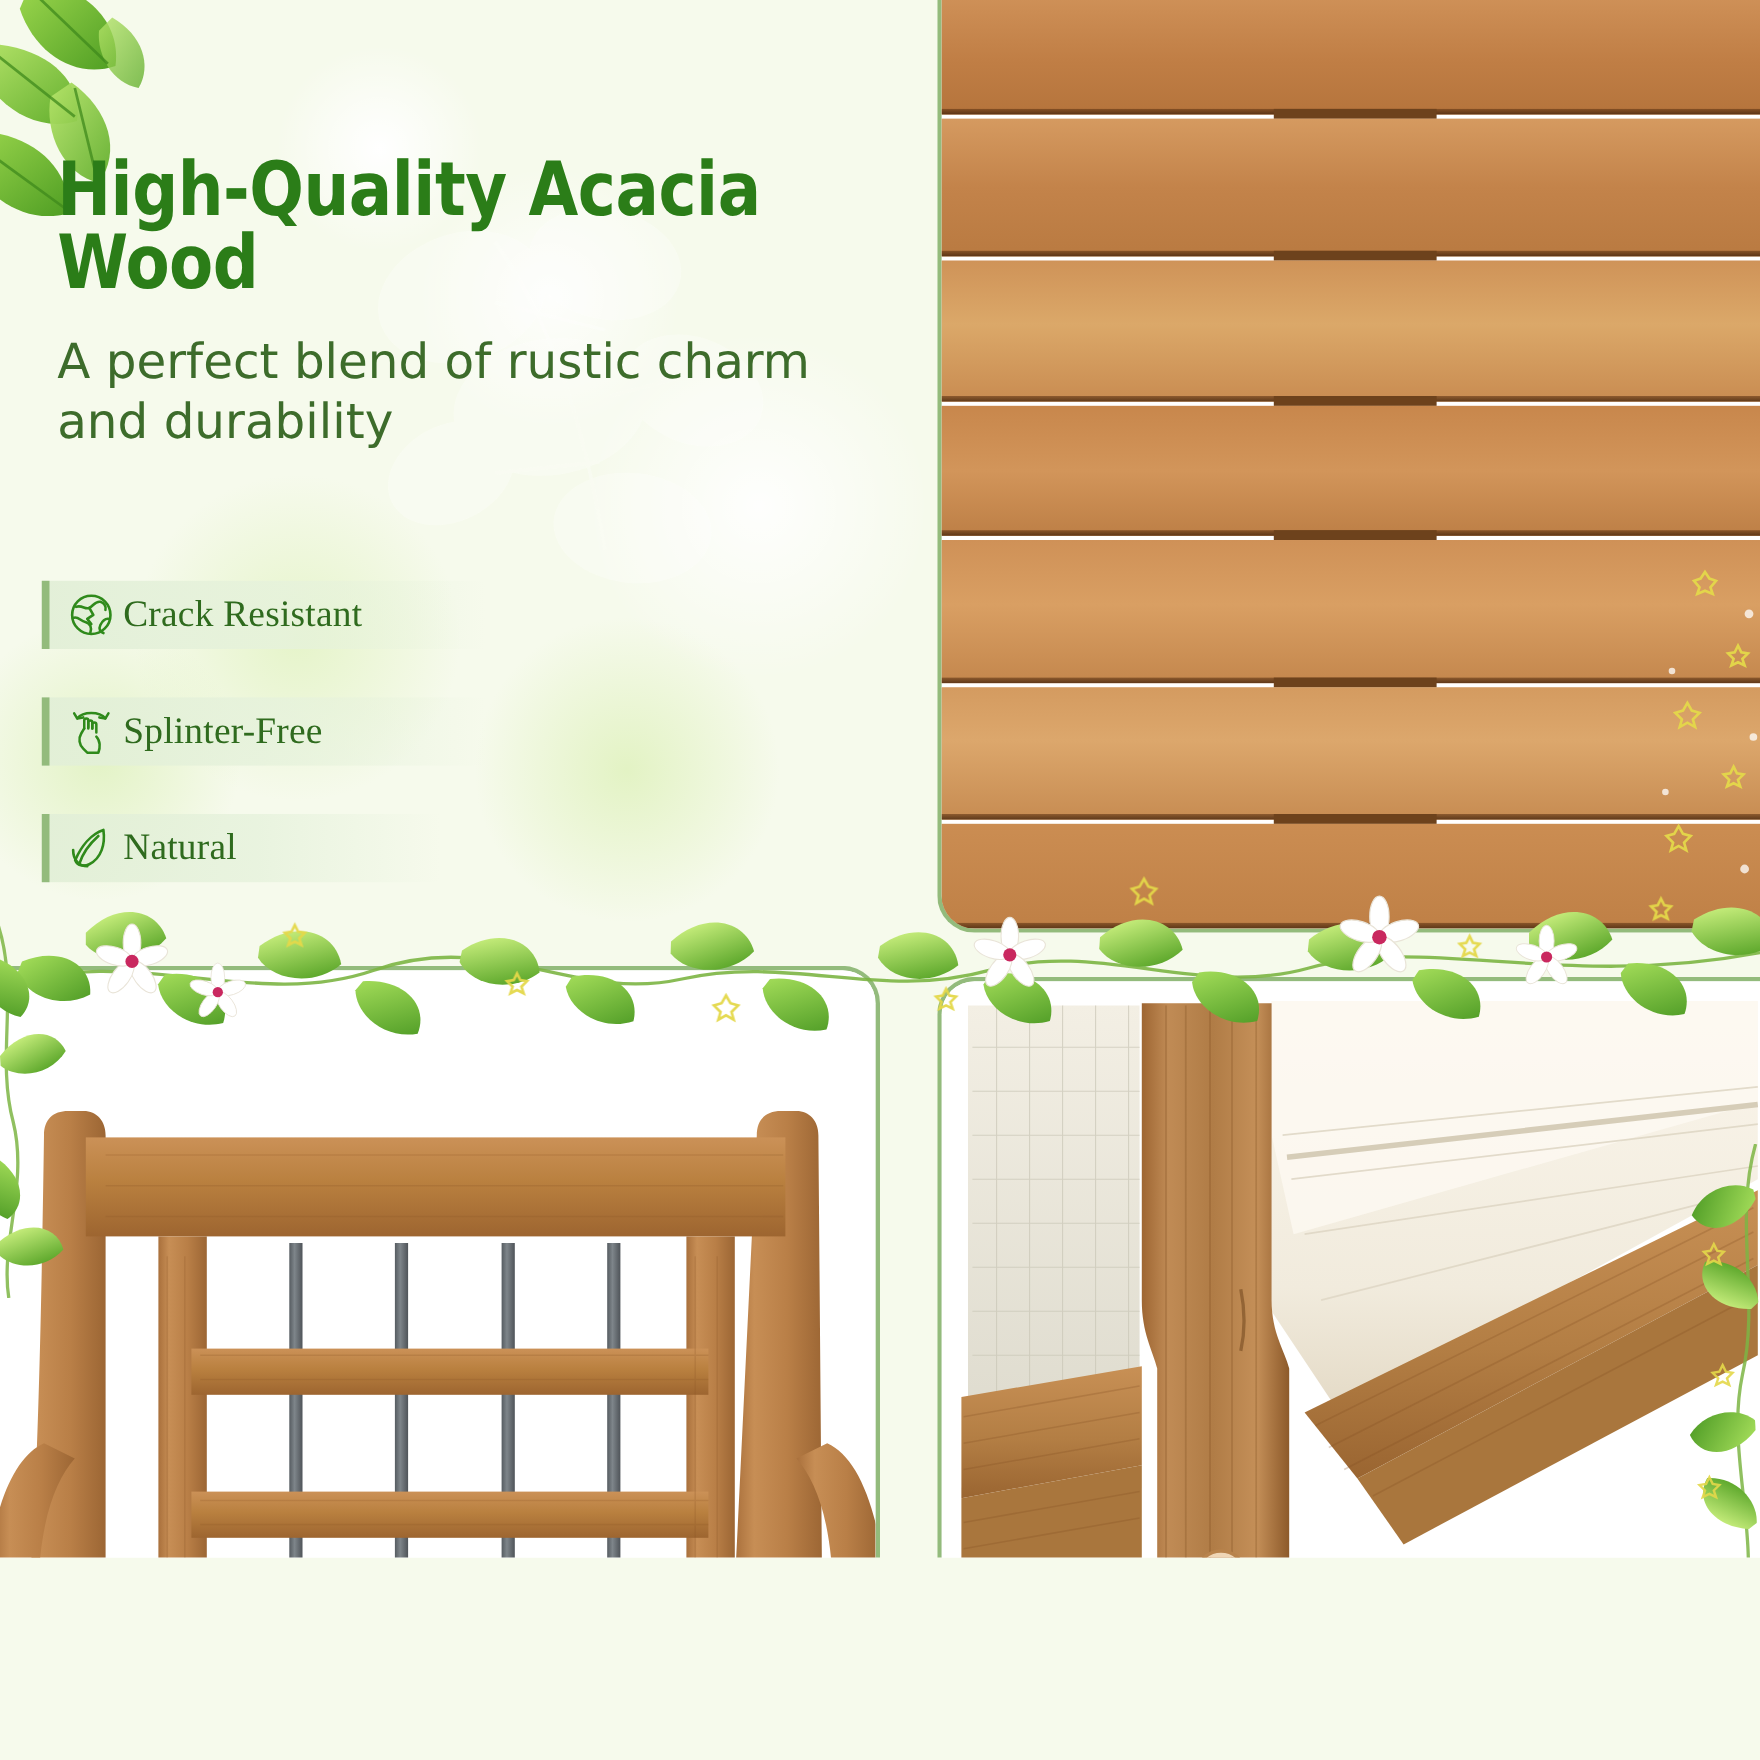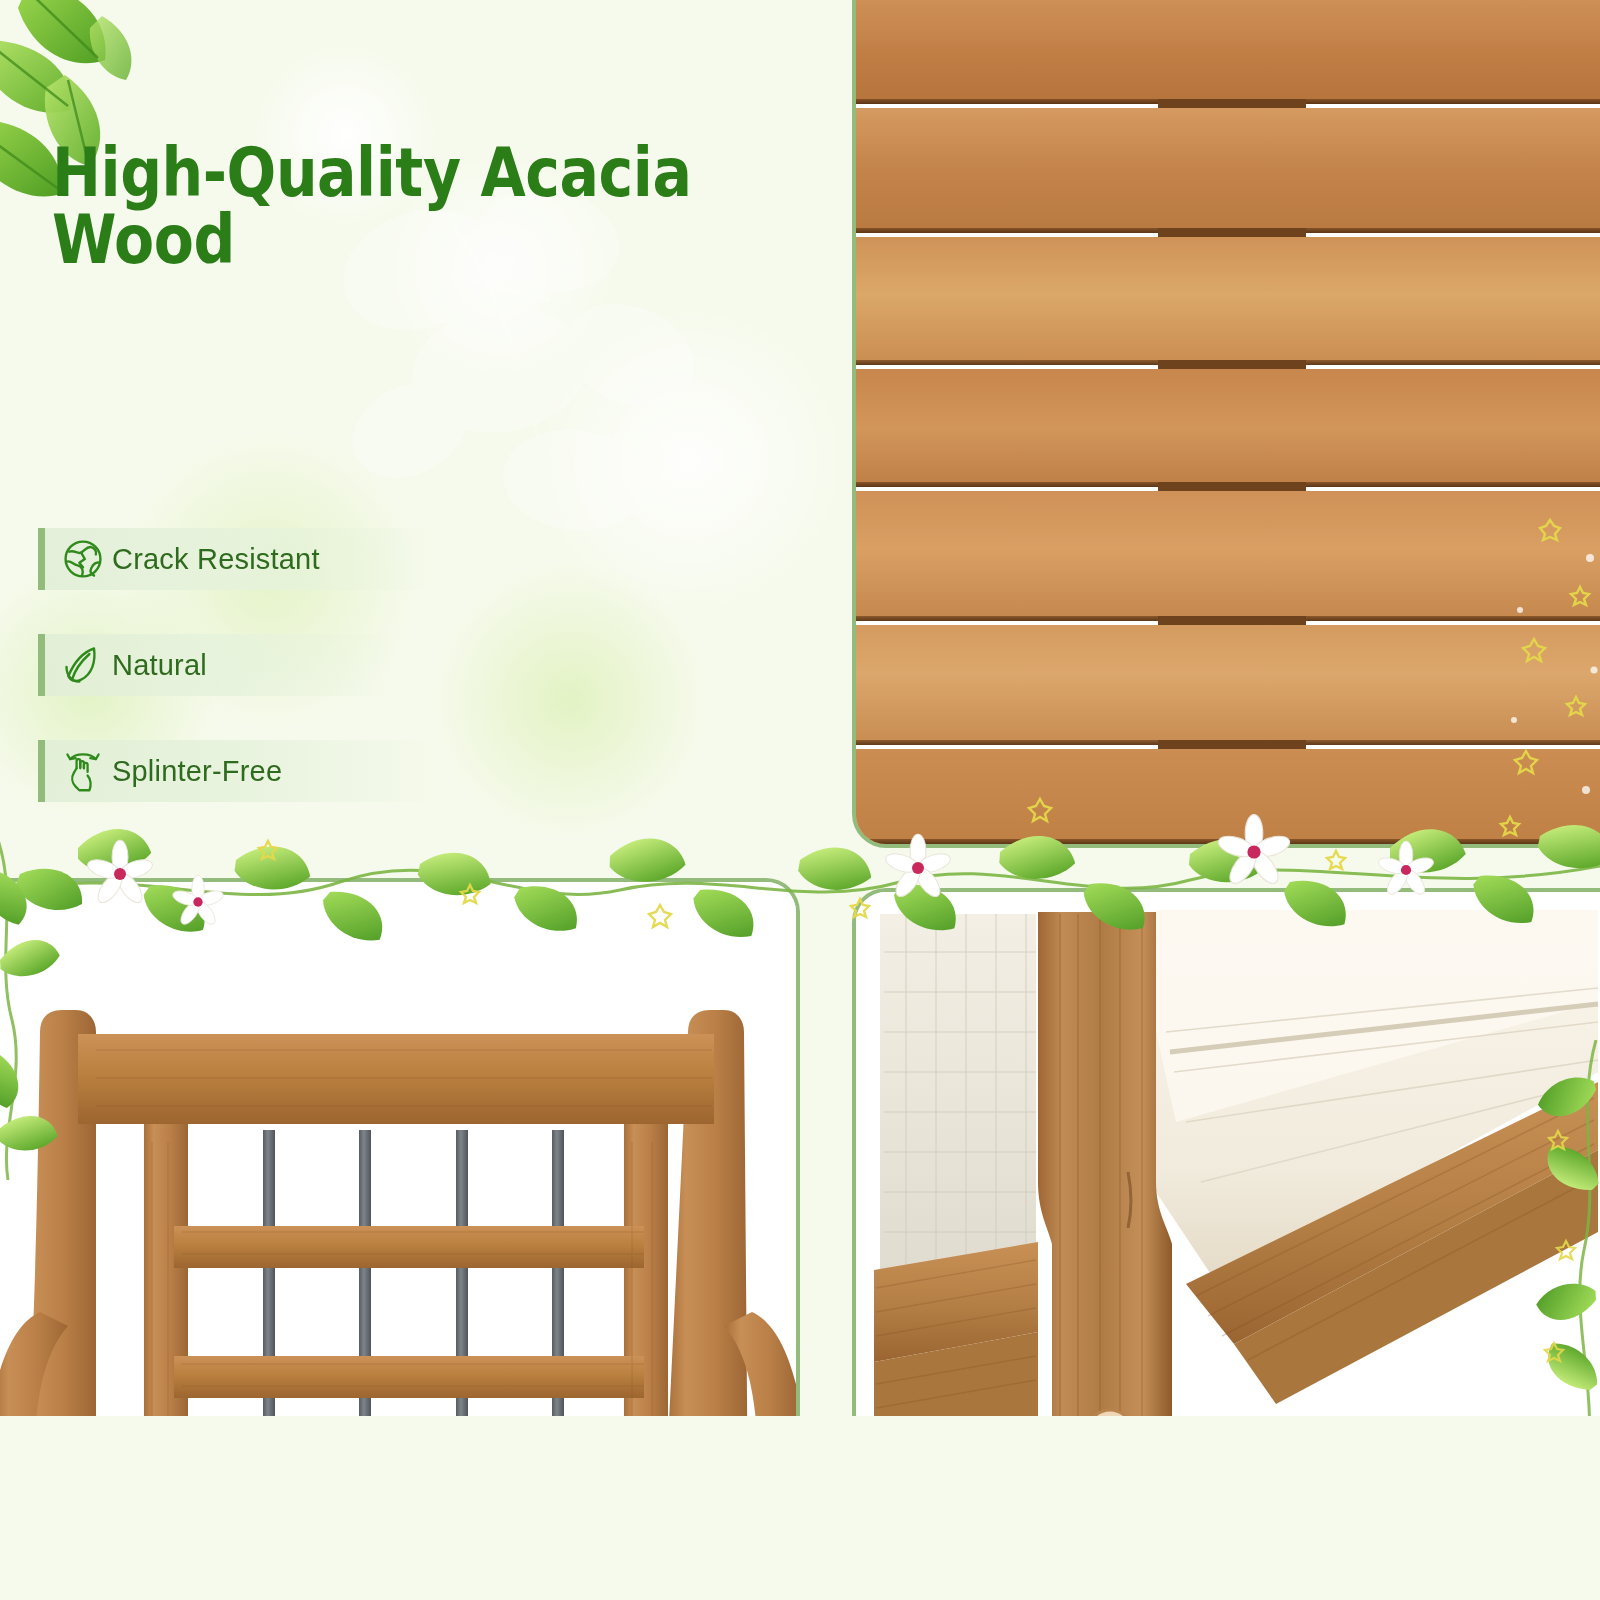--- a/index.html
+++ b/index.html
@@ -55,22 +55,22 @@
     position:relative;display:flex;align-items:center;
     height:62px;margin-bottom:44px;padding-left:16px;
     background:linear-gradient(90deg, rgba(226,239,215,.95) 0%, rgba(230,242,220,.8) 55%, rgba(238,246,230,0) 100%);
   }
   .pill .bar{
     position:absolute;left:0;top:0;width:7px;height:100%;
     background:#93bb7c;
   }
   .pill .ic{width:58px;min-width:58px;display:flex;align-items:center;justify-content:center;}
   .pill .lbl{
-    font-family:Liberation Sans, sans-serif;
-    font-size:29px;color:#2f6b1e;letter-spacing:.2px;white-space:nowrap;text-align:center;
+    font-family:Liberation Serif, serif;
+    font-size:34px;color:#2f6b1e;letter-spacing:.2px;white-space:nowrap;text-align:center;
   }
   .pill.w1{width:388px}
   .pill.w2{width:388px}
   .pill.w3{width:346px}
 
   
   .panel{position:absolute;overflow:hidden;}
 
   
   #panel-slats{
@@ -152,64 +152,66 @@
       <path d="M132 36 C160 52 168 80 156 100 C132 96 118 70 120 48 Z" fill="url(#lg2)" opacity=".8"></path>
       <g stroke="#3f8a1c" stroke-width="2.5" fill="none" opacity=".75">
         <path d="M55 8 L128 78 M22 66 L98 126 M2 146 L90 210 M98 100 L118 182"></path>
       </g>
     </g>
   </svg>
 
   <div class="copy">
     <h1 class="headline">High-Quality Acacia
 Wood</h1>
+    <p class="subhead">A perfect blend of rustic charm
+and durability</p>
   </div>
 
   <div class="features">
 
     <div class="pill w1">
       <span class="bar"></span>
       <span class="ic">
         <svg width="44" height="44" viewBox="0 0 48 48" fill="none" stroke="#2f8a1b" stroke-width="2.6" stroke-linecap="round" stroke-linejoin="round">
           <circle cx="24" cy="24" r="19"></circle>
           <path d="M9 16 C15 14 18 19 22 17 C26 15 28 10 33 11 C37 12 39 16 38 19"></path>
           <path d="M6 27 C11 25 13 30 18 31 C23 32 25 37 23 42"></path>
           <path d="M42 28 C38 27 35 30 33 34 C31 38 33 41 36 42"></path>
           <path d="M22 17 L26 24 L20 28 L24 33"></path>
         </svg>
       </span>
       <span class="lbl">Crack Resistant</span>
-    </div>
-
-    <div class="pill w3">
-      <span class="bar"></span>
-      <span class="ic">
-        <svg width="44" height="44" viewBox="0 0 48 48" fill="none" stroke="#2f8a1b" stroke-width="2.6" stroke-linecap="round" stroke-linejoin="round">
-          <path d="M36 6 C38 20 34 34 22 40 C16 43 10 41 8 36 C14 22 24 10 36 6 Z"></path>
-          <path d="M31 12 C22 20 15 30 12 40"></path>
-          <path d="M6 26 C6 36 12 42 20 42"></path>
-        </svg>
-      </span>
-      <span class="lbl">Natural</span>
     </div>
 
     <div class="pill w2">
       <span class="bar"></span>
       <span class="ic">
         <svg width="44" height="46" viewBox="0 0 48 50" fill="none" stroke="#2f8a1b" stroke-width="2.5" stroke-linecap="round" stroke-linejoin="round">
           <path d="M10 12 C16 5 32 5 38 12"></path>
           <path d="M10 12 L7 7 M10 12 L16 11"></path>
           <path d="M38 12 L41 7 M38 12 L32 11"></path>
           <path d="M17 22 L17 14 C17 11.5 21 11.5 21 14 L21 22"></path>
           <path d="M21 21 L21 16 C21 13.5 25 13.5 25 16 L25 22"></path>
           <path d="M25 22 L25 18 C25 15.5 29 15.5 29 18 L29 26"></path>
           <path d="M17 22 L14 27 C11 32 12 38 16 42 L20 46 L31 46 C33 41 33 34 29 30"></path>
         </svg>
       </span>
       <span class="lbl">Splinter-Free</span>
+    </div>
+
+    <div class="pill w3">
+      <span class="bar"></span>
+      <span class="ic">
+        <svg width="44" height="44" viewBox="0 0 48 48" fill="none" stroke="#2f8a1b" stroke-width="2.6" stroke-linecap="round" stroke-linejoin="round">
+          <path d="M36 6 C38 20 34 34 22 40 C16 43 10 41 8 36 C14 22 24 10 36 6 Z"></path>
+          <path d="M31 12 C22 20 15 30 12 40"></path>
+          <path d="M6 26 C6 36 12 42 20 42"></path>
+        </svg>
+      </span>
+      <span class="lbl">Natural</span>
     </div>
   </div>
 
   <div class="panel" id="panel-slats">
 
     <div class="slat" style="top:0;height:108px;background-color:#c9884f;
       background-image:linear-gradient(180deg,#cf9158,#c07e45 55%,#b5743c);"></div>
     <div class="notch" style="top:103px"></div>
     <div class="slat" style="top:112px;height:125px;background-color:#c8884d;
       background-image:linear-gradient(180deg,#d59a60,#c3834a 50%,#b97a41);"></div>

